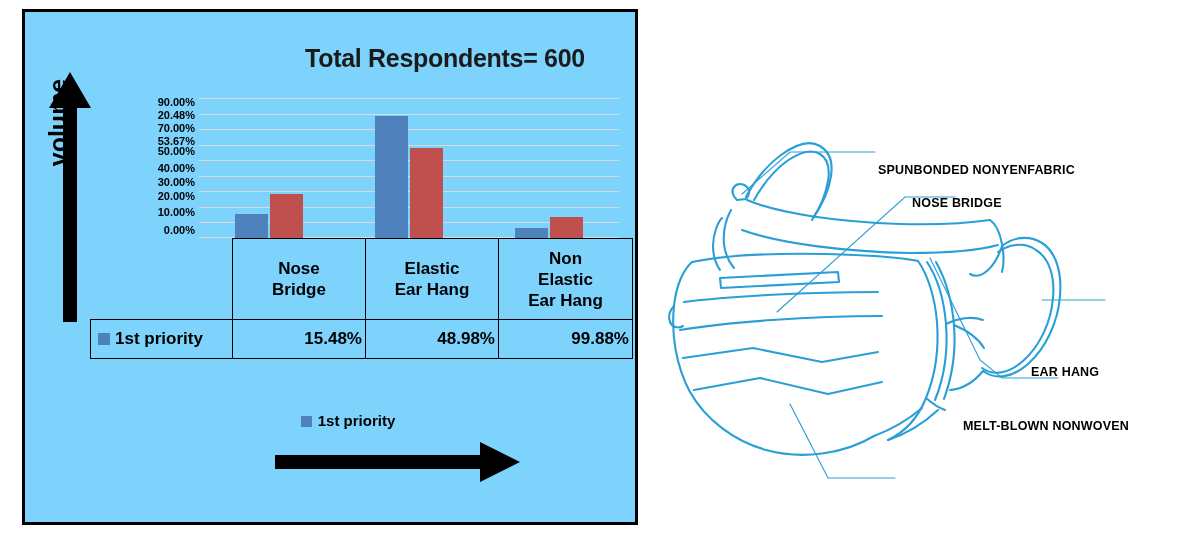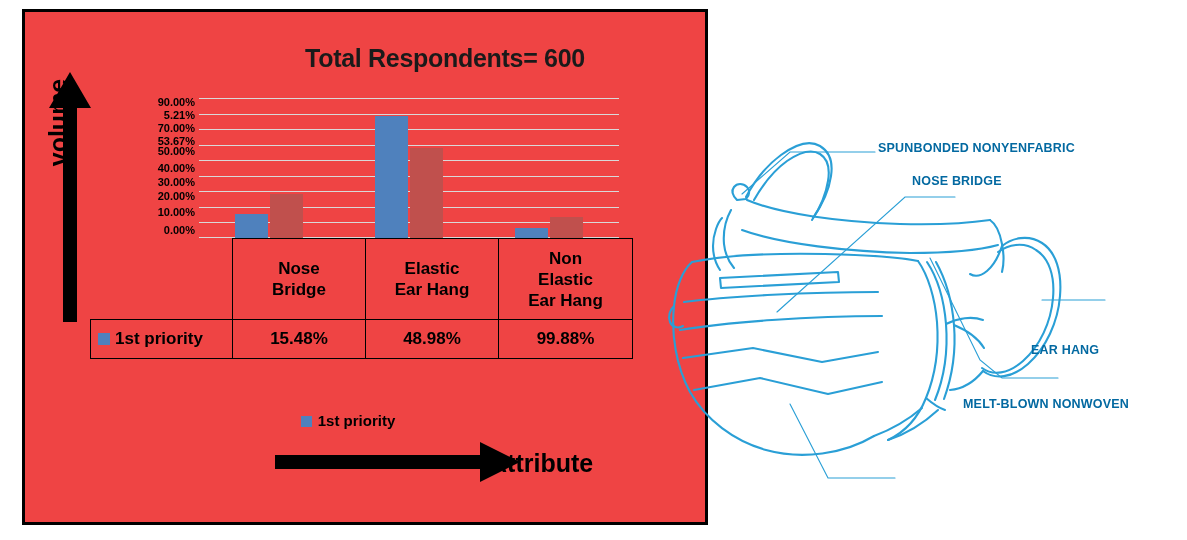--- a/index.html
+++ b/index.html
@@ -4,22 +4,22 @@
 <style>
   html,body{margin:0;padding:0;background:#ffffff;}
   body{
     width:1187px;height:540px;position:relative;overflow:hidden;
     font-family:"Liberation Sans", sans-serif;
     -webkit-font-smoothing:antialiased;
   }
 
   
   #chart-panel{
-    position:absolute;left:22px;top:9px;width:686px;height:516px;
-    border:3px solid #000;box-sizing:border-box;background:#ef4444;
+    position:absolute;left:22px;top:9px;width:616px;height:516px;
+    border:3px solid #000;box-sizing:border-box;background:#7dd3fc;
   }
 
   #chart-title{
     position:absolute;left:250px;top:32px;width:340px;
     text-align:center;
     font-size:25px;font-weight:bold;color:#1a1a1a;
     letter-spacing:-0.3px;
   }
 
   
@@ -67,21 +67,21 @@
     font-size:17px;font-weight:bold;color:#000;
     text-align:center;vertical-align:middle;
     padding:2px 3px;
   }
   #data-table .corner{border:none;}
   #data-table .hdr{height:76px;line-height:21px;}
   #data-table .rowlabel{
     text-align:left;padding-left:7px;white-space:nowrap;
     width:142px;font-size:17px;
   }
-  #data-table .val{height:34px;}
+  #data-table .val{height:34px;text-align:right;}
   .swatch{
     display:inline-block;width:12px;height:12px;margin-right:5px;
     vertical-align:-1px;
   }
   .swatch.s1{background:#4f81bd;}
   .swatch.s2{background:#c0504d;}
 
   
   #chart-legend{
     position:absolute;left:52px;top:400px;width:542px;text-align:center;
@@ -97,41 +97,41 @@
     font-size:25px;font-weight:bold;color:#000;
   }
 
   
   #mask-panel{
     position:absolute;left:650px;top:0;width:537px;height:540px;
   }
   #mask-panel svg{position:absolute;left:0;top:0;}
   .mask-label{
     position:absolute;
-    font-size:12.5px;font-weight:600;color:#0369a1;
-    white-space:nowrap;letter-spacing:0.2px;
+    font-size:12.5px;font-weight:600;color:#000000;
+    white-space:nowrap;letter-spacing:0.2px;margin-top:22px;
   }
 </style>
 </head>
 <body>
 
 <div id="chart-panel">
 
   <div id="chart-title">Total Respondents= 600</div>
 
   <div id="volume-axis">
     <svg width="62" height="250" viewBox="0 0 62 250">
       <polygon points="31,0 52,36 38,36 38,250 24,250 24,36 10,36" fill="#000"></polygon>
     </svg>
   </div>
   <div id="volume-label">volume</div>
 
   <div id="yticks">
     <span style="top:0px">90.00%</span>
-    <span style="top:13px">5.21%</span>
+    <span style="top:13px">20.48%</span>
     <span style="top:26px">70.00%</span>
     <span style="top:39px">53.67%</span>
     <span style="top:49px">50.00%</span>
     <span style="top:66px">40.00%</span>
     <span style="top:80px">30.00%</span>
     <span style="top:94px">20.00%</span>
     <span style="top:110px">10.00%</span>
     <span style="top:128px">0.00%</span>
   </div>
 
@@ -201,21 +201,20 @@
 
   <div id="chart-legend">
     <span class="swatch s1"></span><span>1st priority</span>
   </div>
 
   <div id="attribute-axis">
     <svg width="245" height="46" viewBox="0 0 245 46">
       <polygon points="0,13 205,13 205,0 245,20 205,40 205,27 0,27" fill="#000"></polygon>
     </svg>
   </div>
-  <div id="attribute-label" style="left:464px;top:437px;">Attribute</div>
 </div>
 
 <div id="mask-panel">
   <svg width="537" height="540" viewBox="0 0 537 540">
     <g fill="none" stroke="#2A9FD6" stroke-width="2.1" stroke-linecap="round" stroke-linejoin="round">
 
       <path d="M96,197 C104,182 116,166 131,155 C146,144 160,140 170,146 C180,152 183,163 181,176 C179,190 172,205 163,218"></path>
       <path d="M104,200 C112,186 123,171 137,161 C150,152 162,149 170,154 C178,159 180,169 178,181 C176,194 170,208 162,220"></path>
 
       <path d="M87,200 C83,196 81,191 84,187 C87,183 93,183 97,187 C100,190 100,195 96,199 Z"></path>

